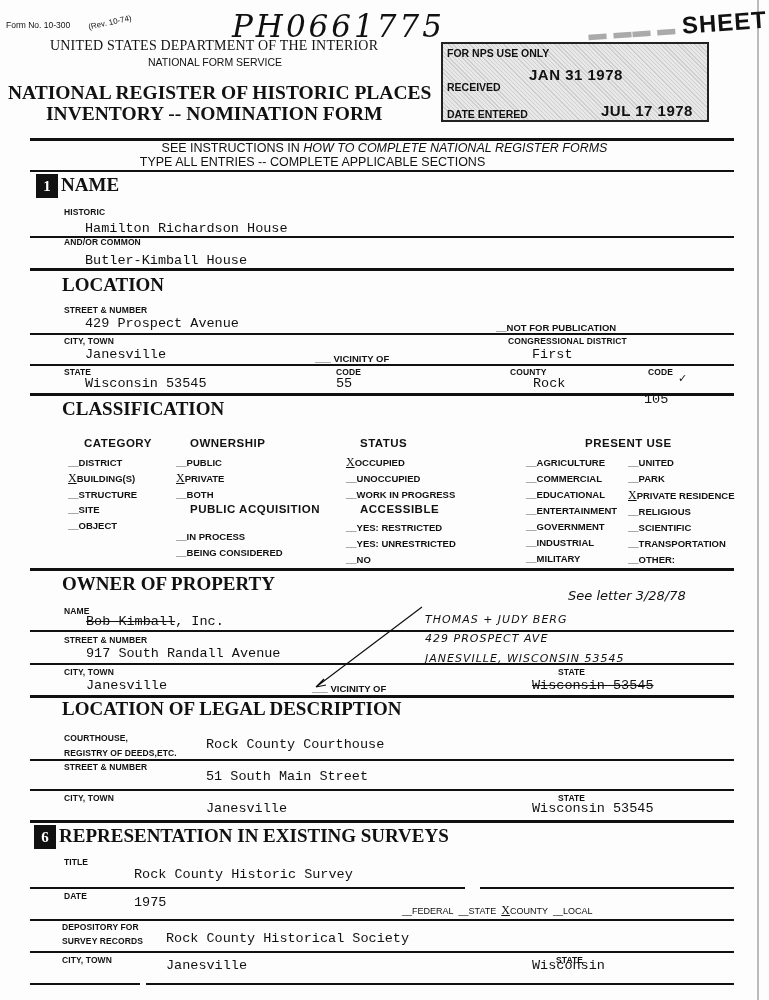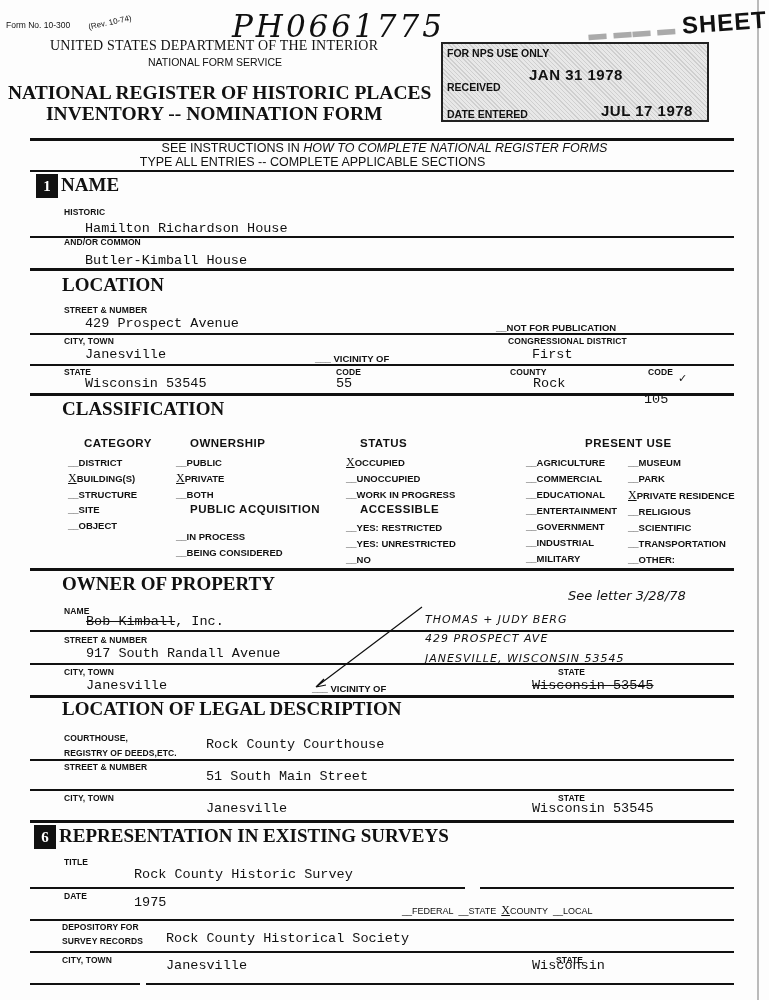--- a/index.html
+++ b/index.html
@@ -128,21 +128,21 @@
 <div class="abs" style="left:526px;top:455px;line-height:16px;">
   <div class="chk">__<span>AGRICULTURE</span></div>
   <div class="chk">__<span>COMMERCIAL</span></div>
   <div class="chk">__<span>EDUCATIONAL</span></div>
   <div class="chk">__<span>ENTERTAINMENT</span></div>
   <div class="chk">__<span>GOVERNMENT</span></div>
   <div class="chk">__<span>INDUSTRIAL</span></div>
   <div class="chk">__<span>MILITARY</span></div>
 </div>
 <div class="abs" style="left:628px;top:455px;line-height:16px;">
-  <div class="chk">__<span>MUSEUM</span></div>
+  <div class="chk">__<span>UNITED</span></div>
   <div class="chk">__<span>PARK</span></div>
   <div class="chk"><span class="mark">X</span><span>PRIVATE RESIDENCE</span></div>
   <div class="chk">__<span>RELIGIOUS</span></div>
   <div class="chk">__<span>SCIENTIFIC</span></div>
   <div class="chk">__<span>TRANSPORTATION</span></div>
   <div class="chk">__<span>OTHER:</span></div>
 </div>
 <div class="rule thick" style="left:30px;top:568px;width:704px;"></div>
 
 <div class="abs sec-title" style="left:62px;top:573px;text-align:center;">OWNER OF PROPERTY</div>

